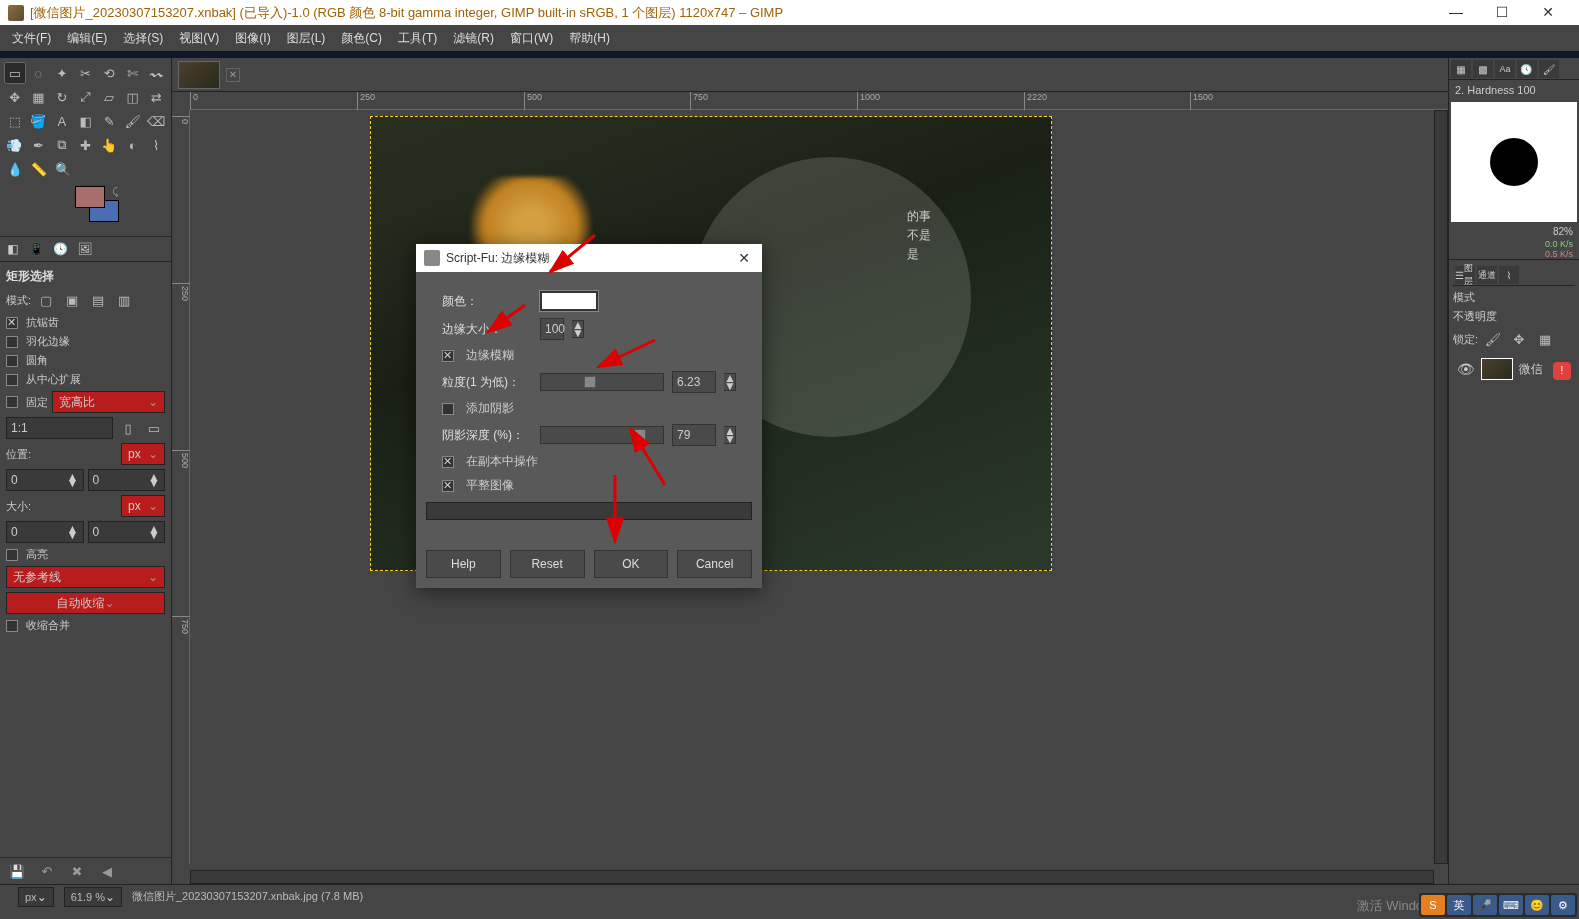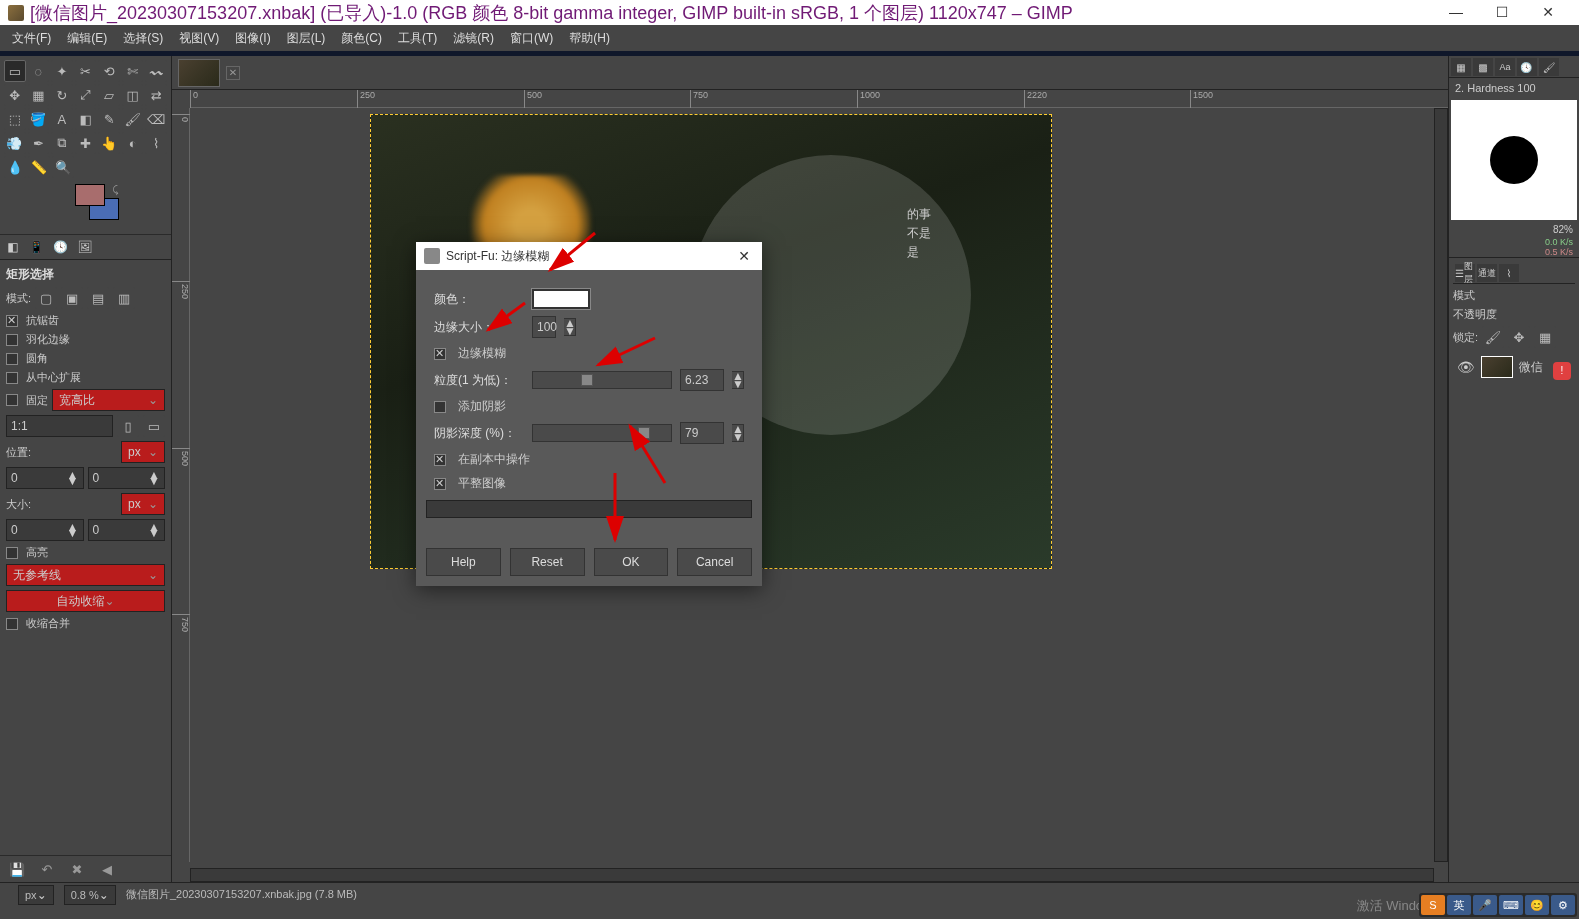--- a/index.html
+++ b/index.html
@@ -1,22 +1,22 @@
 <!DOCTYPE html>
 <html><head>
 <meta charset="utf-8">
 <style>
 *{margin:0;padding:0;box-sizing:border-box;font-family:"Microsoft YaHei",sans-serif;font-size:12px;color:#ccc;user-select:none}
 body{width:1579px;height:919px;background:#454545;overflow:hidden;position:relative}
 .titlebar{height:25px;background:#fff;display:flex;align-items:center;padding:0 8px;color:#555}
 .titlebar .gimp-icon{width:16px;height:16px;background:linear-gradient(135deg,#8b6f3e,#5a4a2e);margin-right:6px;border-radius:2px}
-.titlebar .ttext{flex:1;color:#701a75;font-size:18px}
+.titlebar .ttext{flex:1;color:#a16207;font-size:13px}
 .winbtns{display:flex;gap:0}
 .winbtns div{width:46px;height:25px;text-align:center;line-height:25px;color:#333;font-size:14px}
-.menubar{height:22px;background:#454545;display:flex;align-items:center;padding:13px 4px;border-bottom:5px solid #0f172a}
+.menubar{height:22px;background:#454545;display:flex;align-items:center;padding:13px 4px;border-bottom:7px solid #0f172a}
 .menubar span{padding:2px 8px;color:#ddd;font-size:12px}
 .mainrow{display:flex;height:826px}
 .leftpanel{width:172px;background:#454545;border-right:1px solid #222;display:flex;flex-direction:column}
 .toolbox{padding:4px;border-bottom:1px solid #2a2a2a}
 .toolrow{display:flex;gap:2px;margin-bottom:2px}
 .tbtn{width:22px;height:22px;background:#454545;display:flex;align-items:center;justify-content:center;color:#bbb;font-size:13px;border-radius:2px}
 .tbtn.sel{background:#2a2a2a;box-shadow:inset 0 0 0 1px #666}
 .colorswatch{position:relative;width:50px;height:40px;margin:6px auto}
 .colorswatch .fg{position:absolute;width:30px;height:22px;background:#a86d6d;border:1px solid #000;top:0;left:14px;z-index:2}
 .colorswatch .bg{position:absolute;width:30px;height:22px;background:#4a6db5;border:1px solid #000;top:14px;left:28px}
@@ -46,21 +46,21 @@
 .image{position:absolute;top:6px;left:180px;width:682px;height:455px;border:1px dashed #ffcc33;background:linear-gradient(160deg,#2a3020 0%,#1a2015 40%,#2a3a2a 100%)}
 .image::before{content:"";position:absolute;top:60px;left:100px;width:120px;height:100px;background:radial-gradient(circle,#d4a040 20%,#c08020 60%,transparent 80%);filter:blur(2px)}
 .image .circle{position:absolute;top:40px;right:80px;width:280px;height:280px;border-radius:50%;background:rgba(255,255,255,0.15)}
 .image .cntext{position:absolute;top:90px;right:120px;color:#fff;font-size:30px;font-family:cursive;line-height:1.6;writing-mode:horizontal-tb}
 .dialog{position:absolute;top:134px;left:226px;width:346px;background:#595959;box-shadow:0 4px 20px rgba(0,0,0,0.5);z-index:100}
 .dlgtitle{height:28px;background:#fff;display:flex;align-items:center;padding:0 8px;color:#333}
 .dlgtitle .dic{width:16px;height:16px;background:#888;margin-right:6px;border-radius:2px}
 .dlgtitle .dt{flex:1;color:#333}
 .dlgtitle .dx{width:20px;text-align:center;color:#333;font-size:14px}
 .dlgbody{padding:12px 10px}
-.frow{display:flex;align-items:center;margin:7px 8px;gap:8px}
+.frow{display:flex;align-items:center;margin:7px 16px;gap:8px}
 .frow .flabel{width:90px;color:#ddd;font-size:12px}
 .colorbtn{width:58px;height:20px;background:#fff;border:2px solid #333;box-shadow:0 0 0 1px #888}
 .numinput{width:24px;height:22px;background:#4a4a4a;border:1px solid #333;color:#ddd;padding:0 4px;display:flex;align-items:center}
 .numspin{width:12px;display:flex;flex-direction:column;font-size:7px;line-height:8px;color:#aaa;background:#4a4a4a;border:1px solid #333;border-left:none}
 .slider{flex:1;height:18px;background:#4a4a4a;border:1px solid #333;position:relative;max-width:176px}
 .slider .thumb{position:absolute;top:2px;width:12px;height:12px;background:#888;border:1px solid #555}
 .dlgbtns{display:flex;gap:9px;padding:10px;justify-content:center}
 .dlgbtns button{flex:1;height:28px;background:#4a4a4a;border:1px solid #333;color:#ddd;font-size:12px}
 .progressbar{height:18px;background:#3a3a3a;border:1px solid #222;margin:8px 0}
 .rightpanel{width:131px;background:#454545;border-left:1px solid #222;display:flex;flex-direction:column}
@@ -450,21 +450,21 @@
         <div class="lthumb"></div>
         <span>微信</span>
       </div>
     </div>
   </div>
 </div>
 
 <div class="statusbar">
   <span></span>
   <div class="zoomsel"><span>px</span> ⌄</div>
-  <div class="zoomsel"><span>0.8 %</span> ⌄</div>
+  <div class="zoomsel"><span>61.9 %</span> ⌄</div>
   <span>微信图片_20230307153207.xnbak.jpg (7.8 MB)</span>
 </div>
 
 <div class="sysoverlay">激活 Windows</div>
 <div class="tasktray">
   <div style="background:#e67e22">S</div>
   <div>英</div>
   <div>🎤</div>
   <div>⌨</div>
   <div>😊</div>

